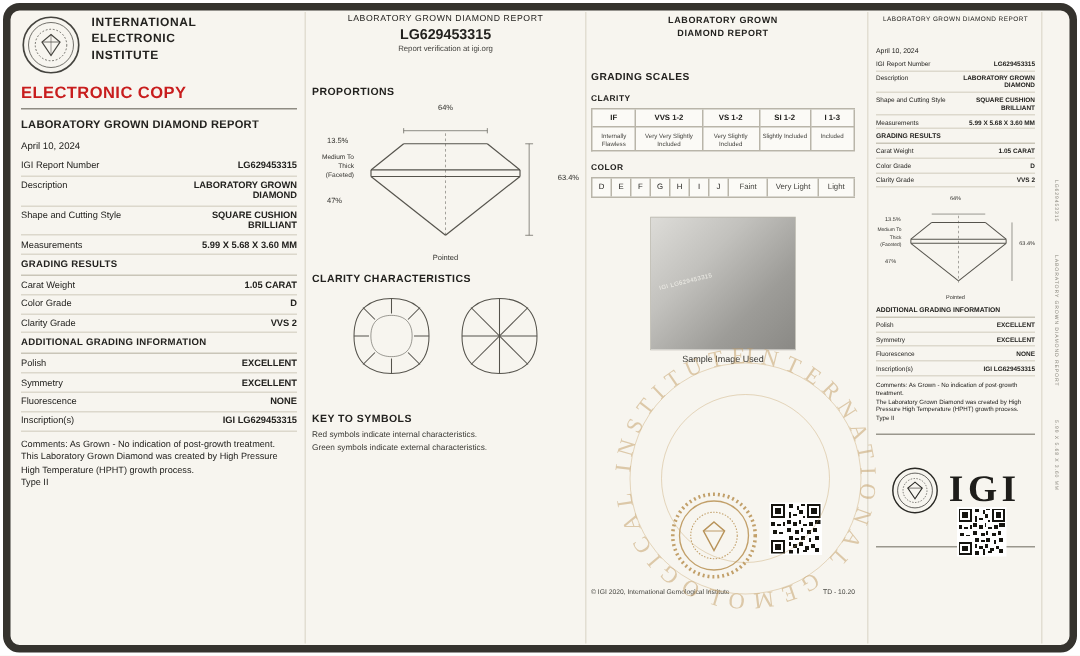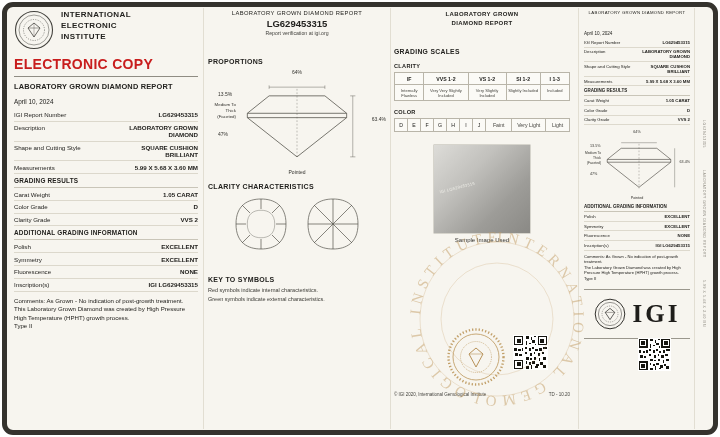--- a/index.html
+++ b/index.html
@@ -7,21 +7,21 @@
   .stage{position:absolute;inset:0;width:720px;height:437px}
   .paper{position:absolute;inset:3px;background:#f7f5ef;border-radius:10px}
   .frame{position:absolute;inset:2px;border:5px solid #35332e;border-radius:11px;pointer-events:none;z-index:50}
   .vline{position:absolute;top:8px;bottom:8px;width:1px;background:#e2ded2;z-index:1}
 
   .panel{position:absolute;z-index:2}
   
   .p-left{left:14px;top:10px;width:184px}
   .logo-row{display:flex;gap:7px;align-items:flex-start}
   .org-name{font-size:8px;font-weight:bold;letter-spacing:.4px;line-height:1.35}
-  .electronic{color:#c81d1d;font-weight:bold;font-size:14px;margin:6px 0 4px;letter-spacing:.3px}
+  .electronic{color:#c81d1d;font-weight:bold;font-size:11px;margin:6px 0 4px;letter-spacing:.3px}
   .divider{height:1px;background:#8f8c83;margin:2px 0 5px}
   .rpt-title{font-size:7.4px;letter-spacing:.2px;margin:2px 0 7px;font-weight:bold}
   .date{font-size:6.4px;margin-bottom:4px}
   .row{display:flex;justify-content:space-between;align-items:flex-start;font-size:6.2px;padding:2.4px 0;border-bottom:.5px solid #dcd8cc;gap:4px}
   .row b{text-align:right;font-weight:bold}
   .wrapval{max-width:80px}
   h2.sec{font-size:6.4px;font-weight:bold;padding:3px 0;border-bottom:.5px solid #c9c5b8;letter-spacing:.2px}
   .comments{font-size:6.1px;line-height:1.4;margin-top:5px;white-space:pre-line}
 
   
@@ -63,21 +63,21 @@
   .rp-date{font-size:4.6px;margin-bottom:2px}
   .rrow{display:flex;justify-content:space-between;align-items:flex-start;font-size:4.3px;padding:1.8px 0;border-bottom:.4px solid #ddd9cd;gap:3px}
   .rrow b{text-align:right;font-weight:bold}
   .rwrap{max-width:52px}
   h3.rsec{font-size:4.5px;font-weight:bold;padding:2px 0;border-bottom:.4px solid #c9c5b8}
   .prop-s{position:relative;height:70px;margin:5px 0 2px}
   .prop-s svg{position:absolute;left:16px;top:4px}
   .pls{position:absolute;font-size:3.7px;color:#33322e;white-space:nowrap}
   .pls-g{font-size:3.3px;width:17px;text-align:right;line-height:1.2}
   .rp-comments{font-size:4.1px;line-height:1.35;margin-top:3px;white-space:pre-line}
-  .big-logo{display:flex;align-items:center;justify-content:center;gap:7px;margin-top:8px;padding:8px 0;border-top:.5px solid #9a978d;border-bottom:.5px solid #9a978d}
+  .big-logo{display:flex;align-items:center;justify-content:center;gap:7px;margin-top:8px;padding:21px 0;border-top:.5px solid #9a978d;border-bottom:.5px solid #9a978d}
   .igi-word{font-family:"Liberation Serif",serif;font-size:25px;font-weight:bold;letter-spacing:3px;color:#1e1d1a}
 
   .qr{position:absolute;z-index:3;background:#fff;padding:1px}
   .qr-a{left:513px;top:335px;width:35px;height:35px}
   .qr-b{left:638px;top:338px;width:33px;height:33px}
 
   .wm{position:absolute;left:397px;top:226px;z-index:4;pointer-events:none}
   .gseal{position:absolute;left:446px;top:327px;z-index:4;pointer-events:none}
 
   .edge{position:absolute;left:698px;top:120px;bottom:14px;width:12px;display:flex;flex-direction:column;gap:22px;align-items:center;z-index:2}

